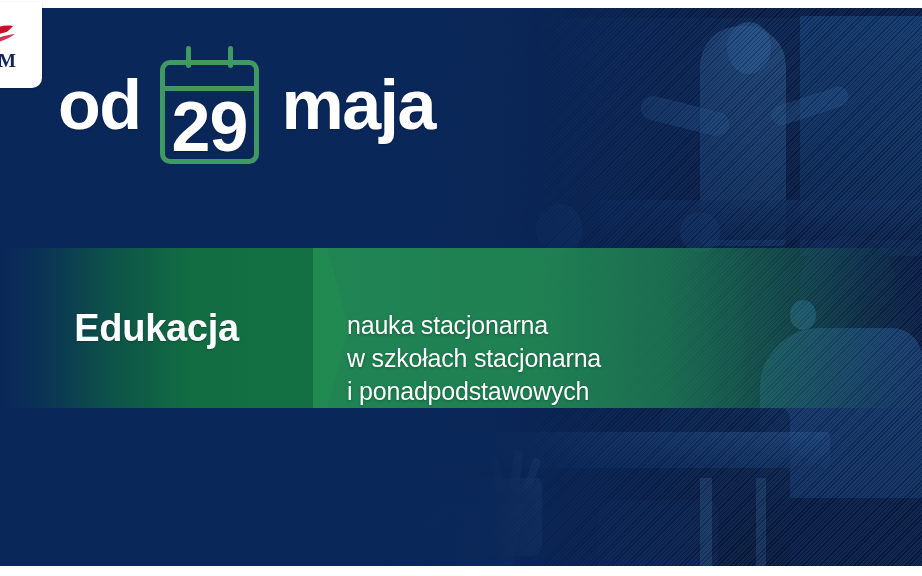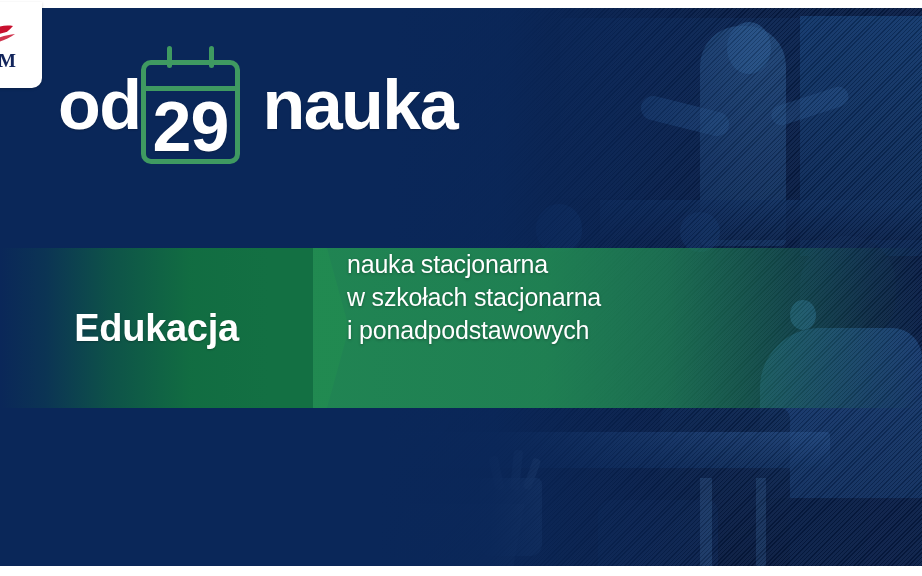--- a/index.html
+++ b/index.html
@@ -167,21 +167,21 @@
     align-items: center;
     font-size: 70px;
     font-weight: 800;
     color: #ffffff;
     letter-spacing: -1.5px;
     line-height: 1;
     white-space: nowrap;
     text-shadow: 0 1px 2px rgba(0,0,0,.22);
   }
   .headline .word { display: inline-block; }
-  .headline .word-od   { margin-right: 0; }
+  .headline .word-od   { margin-right: 19px; }
   .headline .word-maja { margin-left: 22px; }
 
   
   .cal-wrap {
     position: relative;
     display: inline-flex;
     align-items: flex-end;
     justify-content: center;
     padding: 0 12px;
     height: 118px;
@@ -279,21 +279,21 @@
     letter-spacing: -.3px;
     text-shadow: 0 1px 2px rgba(0,0,0,.25);
   }
   .band-desc {
     position: absolute;
     left: 347px;
     top: 0;
     height: 160px;
     display: flex;
     flex-direction: column;
-    justify-content: flex-start;
+    justify-content: flex-end;
     color: #ffffff;
     font-size: 25px;
     font-weight: 400;
     line-height: 1.32;
     letter-spacing: -.2px;
     text-shadow: 0 1px 3px rgba(0,0,0,.30);
   }
   .band-desc span { display: block; white-space: nowrap; }
 </style>
 </head>
@@ -353,21 +353,21 @@
     <span class="word word-od">od</span>
 
     <span class="cal-wrap">
       <span class="cal-frame"></span>
       <span class="cal-hdrline"></span>
       <span class="cal-ring cal-ring-l"></span>
       <span class="cal-ring cal-ring-r"></span>
       <span class="cal-day">29</span>
     </span>
 
-    <span class="word word-maja">nauka</span>
+    <span class="word word-maja">maja</span>
   </div>
 
   <div class="strip-top"></div>
   <div class="strip-bottom"></div>
 
   <div class="logo-card">
     <svg class="logo-eagle" viewBox="0 0 42 26">
       <path d="M2 17 C8 7, 22 2, 34 4 C30 9, 24 13, 16 16 C11 18, 6 19, 2 17 Z" fill="#c8102e"></path>
       <path d="M4 20 C12 14, 24 10, 35 9 C28 15, 16 20, 6 21 Z" fill="#ffffff"></path>
       <path d="M6 21 C14 17, 26 13, 36 12 C28 18, 16 22, 7 22 Z" fill="#c8102e" opacity=".85"></path>

